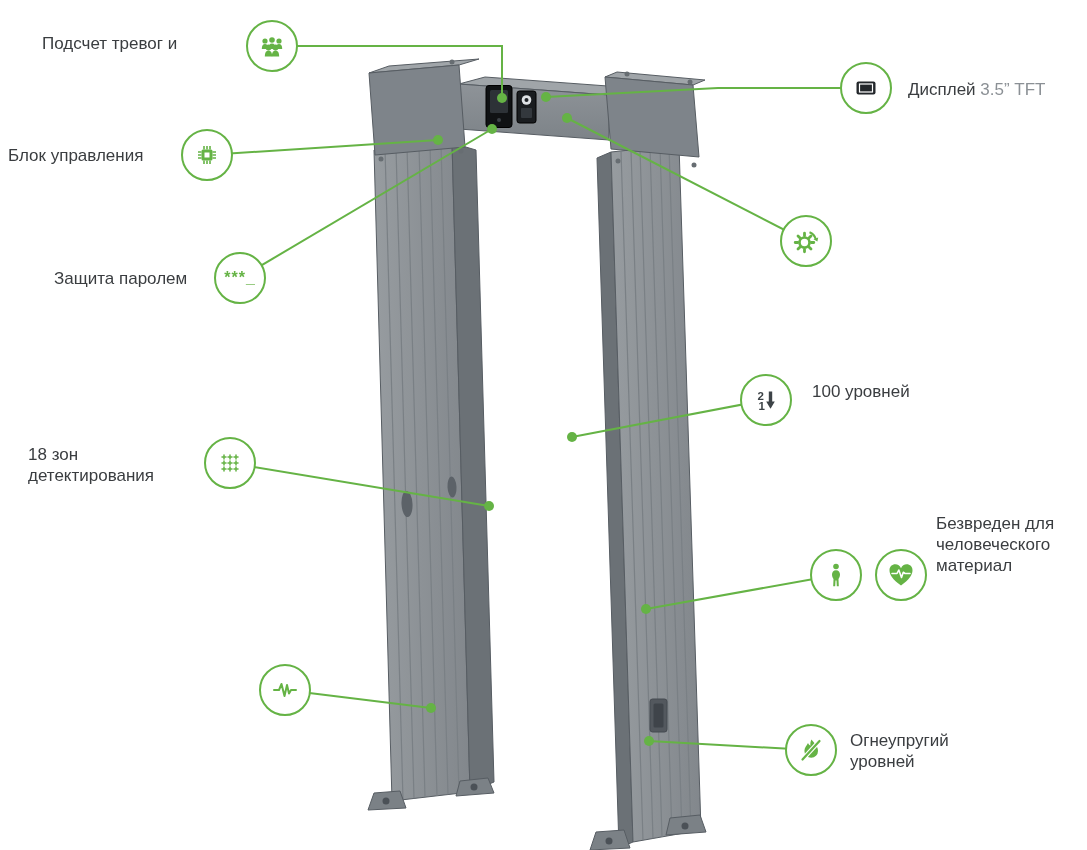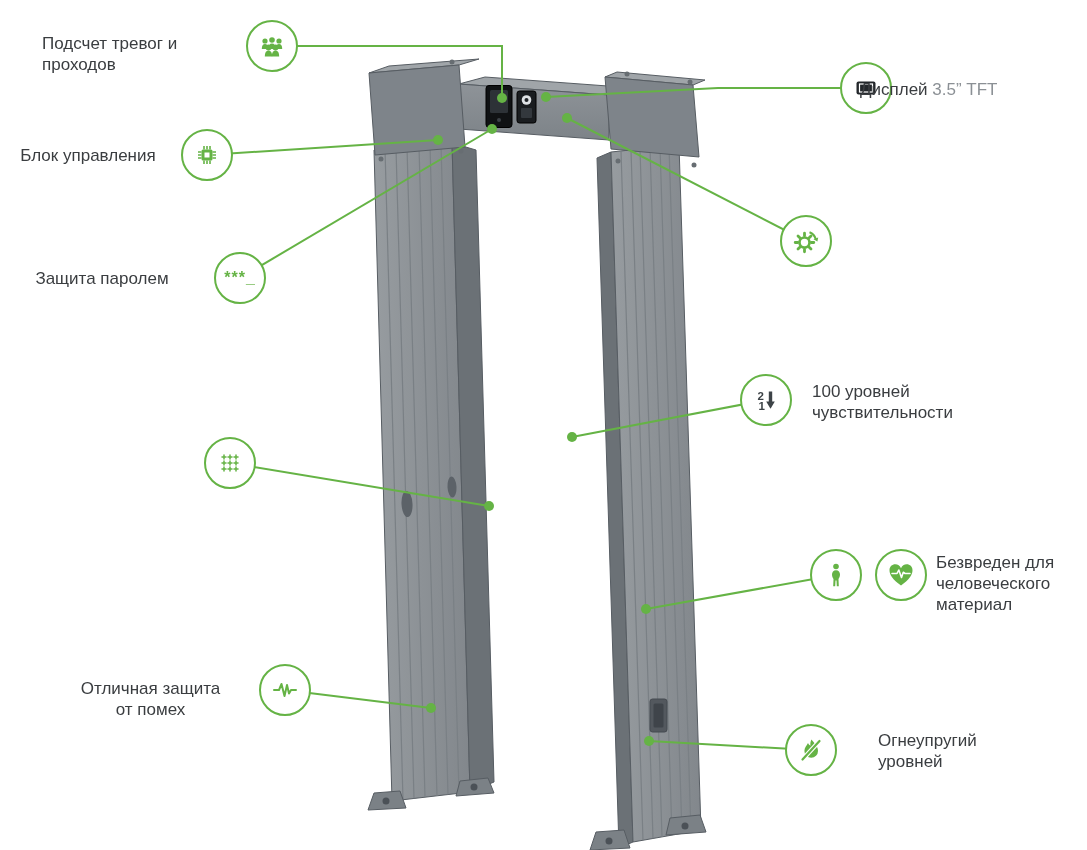--- a/index.html
+++ b/index.html
@@ -1,21 +1,21 @@
 <!DOCTYPE html>
 <html><head>
 <meta charset="utf-8">
 <style>
   * { margin:0; padding:0; box-sizing:border-box; }
   html,body { background:#ffffff; }
   body { font-family:"Liberation Sans", sans-serif; }
   .canvas { position:relative; width:1087px; height:850px; background:#fff; overflow:hidden; }
   .art { position:absolute; left:0; top:0; width:1087px; height:850px; }
   .label { position:absolute; color:#3a3d40; font-size:17px; line-height:21px; }
-  .label.r { text-align:center; }
+  .label.r { text-align:left; }
   .label .detail { color:#8b9095; }
   .icon-circle { position:absolute; width:52px; height:52px; border-radius:50%;
                  background:#fff; border:2px solid #65b345; display:flex;
                  align-items:center; justify-content:center; }
   .icon-circle svg { display:block; }
   .pw { color:#65b345; font-weight:bold; font-size:16px; letter-spacing:1px; line-height:1; }
 </style>
 </head>
 <body>
 
@@ -118,21 +118,20 @@
       <circle cx="546" cy="97" r="5"></circle>
       <circle cx="567" cy="118" r="5"></circle>
       <circle cx="572" cy="437" r="5"></circle>
       <circle cx="646" cy="609" r="5"></circle>
       <circle cx="649" cy="741" r="5"></circle>
     </g>
   </svg>
 
   <div class="label" style="left:42px; top:33px; width:210px">
     <div>Подсчет тревог и</div>
-    <div>проходов</div>
   </div>
   <div class="icon-circle" style="left:246px; top:20px">
     <svg width="32" height="32" viewBox="0 0 32 32">
       <g fill="#65b345">
         <circle cx="9" cy="11" r="2.6"></circle>
           <path d="M5.8 19q0-5 3.2-5t3.2 5z"></path>
         <circle cx="16" cy="10" r="2.8"></circle>
           <path d="M12.5 19q0-5.6 3.5-5.6T19.5 19z"></path>
         <circle cx="23" cy="11" r="2.6"></circle>
           <path d="M19.8 19q0-5 3.2-5t3.2 5z"></path>
@@ -150,54 +149,54 @@
   <div class="icon-circle" style="left:181px; top:129px">
     <svg width="32" height="32" viewBox="0 0 32 32">
       <rect x="10.5" y="10.5" width="11" height="11" rx="1.5" fill="#65b345"></rect>
       <g stroke="#65b345" stroke-width="1.6">
         <path d="M13 7v3.5M16 7v3.5M19 7v3.5M13 21.5V25M16 21.5V25M19 21.5V25M7 13h3.5M7 16h3.5M7 19h3.5M21.5 13H25M21.5 16H25M21.5 19H25"></path>
       </g>
       <rect x="13.5" y="13.5" width="5" height="5" fill="#ffffff"></rect>
     </svg>
   </div>
 
-  <div class="label r" style="left:22px; top:268px; width:160px">
+  <div class="label r" style="left:54px; top:268px; width:160px">
     <div>Защита паролем</div>
   </div>
   <div class="icon-circle" style="left:214px; top:252px">
     <span class="pw">***_</span>
   </div>
 
+  <div class="label r" style="left:28px; top:444px; width:155px">
+    <div>18 зон</div>
+    <div>детектирования</div>
+  </div>
   <div class="icon-circle" style="left:204px; top:437px">
     <svg width="32" height="32" viewBox="0 0 32 32">
       <g stroke="#65b345" stroke-width="1.5" stroke-linecap="round" fill="none">
         <path d="M10 8v4M8 10h4 M16 8v4M14 10h4 M22 8v4M20 10h4
                  M10 14v4M8 16h4 M16 14v4M14 16h4 M22 14v4M20 16h4
                  M10 20v4M8 22h4 M16 20v4M14 22h4 M22 20v4M20 22h4"></path>
       </g>
     </svg>
   </div>
 
-  <div class="label r" style="left:68px; top:678px; width:165px">
-    <div>Отличная защита</div>
-    <div>от помех</div>
-  </div>
   <div class="icon-circle" style="left:259px; top:664px">
     <svg width="32" height="32" viewBox="0 0 32 32">
       <polyline points="5,16 10,16 12.5,10 15.5,22 18,11 20,19.5 22,16 27,16" fill="none" stroke="#65b345" stroke-width="2" stroke-linejoin="round" stroke-linecap="round"></polyline>
     </svg>
   </div>
 
   <div class="icon-circle" style="left:840px; top:62px">
     <svg width="32" height="32" viewBox="0 0 32 32">
       <rect x="6.5" y="9.5" width="19" height="13" rx="2" fill="#23272b"></rect>
       <rect x="9.5" y="12" width="13" height="8" fill="none" stroke="#ffffff" stroke-width="1.2"></rect>
     </svg>
   </div>
-  <div class="label" style="left:860px; top:79px; width:175px">
+  <div class="label" style="left:908px; top:79px; width:175px">
     <span>Дисплей</span>
     <span class="detail">3.5” TFT</span>
   </div>
 
   <div class="icon-circle" style="left:780px; top:215px">
     <svg width="32" height="32" viewBox="0 0 32 32">
       <g fill="none" stroke="#65b345">
         <circle cx="14.5" cy="17.5" r="5" stroke-width="2.6"></circle>
         <g stroke-width="2.8" stroke-linecap="round">
           <path d="M14.5 10.8V8.2 M14.5 24.2v2.6 M7.8 17.5H5.2 M21.2 17.5h2.6
@@ -212,48 +211,47 @@
   <div class="icon-circle" style="left:740px; top:374px">
     <svg width="32" height="32" viewBox="0 0 32 32">
       <text x="7.5" y="15.5" font-size="11.5" font-weight="bold" fill="#3d4347" font-family="Liberation Sans, sans-serif">2</text>
       <text x="8.5" y="26" font-size="11.5" font-weight="bold" fill="#3d4347" font-family="Liberation Sans, sans-serif">1</text>
       <rect x="18.8" y="7.5" width="3.4" height="10.5" fill="#3d4347"></rect>
       <polygon points="16.2,17.5 24.8,17.5 20.5,24.8" fill="#3d4347"></polygon>
     </svg>
   </div>
   <div class="label" style="left:812px; top:381px; width:185px">
     <div>100 уровней</div>
-    <div>чувствительности</div>
   </div>
 
   <div class="icon-circle" style="left:810px; top:549px">
     <svg width="32" height="32" viewBox="0 0 32 32">
       <g fill="#65b345">
         <circle cx="16" cy="7.5" r="2.8"></circle>
         <path d="M16 11.2c-2.6 0-4 1.9-4 4.4 0 1.9 0.7 3.2 1.5 4.3l-0.3 7.3h2l0.3-5.8h1l0.3 5.8h2l-0.3-7.3c0.8-1.1 1.5-2.4 1.5-4.3 0-2.5-1.4-4.4-4-4.4z"></path>
       </g>
     </svg>
   </div>
   <div class="icon-circle" style="left:875px; top:549px">
     <svg width="32" height="32" viewBox="0 0 32 32">
       <path d="M16 26.5C7.5 20.5 4.5 15.5 4.5 11.2 4.5 7.6 7.1 5.3 10.3 5.3c2.5 0 4.7 1.6 5.7 3.9 1-2.3 3.2-3.9 5.7-3.9 3.2 0 5.8 2.3 5.8 5.9 0 4.3-3 9.3-11.5 15.3z" fill="#65b345"></path>
       <polyline points="7,14.5 12,14.5 13.8,11 16.5,18.5 18.3,13.2 20,14.5 25,14.5" fill="none" stroke="#ffffff" stroke-width="1.6" stroke-linejoin="round" stroke-linecap="round"></polyline>
     </svg>
   </div>
-  <div class="label" style="left:936px; top:552px; width:145px">
+  <div class="label" style="left:936px; top:513px; width:145px">
     <div>Безвреден для</div>
     <div>человеческого</div>
     <div>материал</div>
   </div>
 
   <div class="icon-circle" style="left:785px; top:724px">
     <svg width="32" height="32" viewBox="0 0 32 32">
       <path d="M16.5 5.5c3 4 6.5 7 6.5 11.5a6.8 6.8 0 0 1-13.6 0c0-3.2 2.2-5.4 3.6-8 0.6 1.4 1.6 2.3 2.5 2.8-0.4-2.2 0-4.4 1-6.3z" fill="#65b345"></path>
       <line x1="7.5" y1="25.5" x2="24.5" y2="7" stroke="#ffffff" stroke-width="4.5"></line>
       <line x1="7.5" y1="25.5" x2="24.5" y2="7" stroke="#65b345" stroke-width="2.2" stroke-linecap="round"></line>
     </svg>
   </div>
-  <div class="label" style="left:878px; top:730px; width:145px">
+  <div class="label" style="left:850px; top:730px; width:145px">
     <div>Огнеупругий</div>
     <div>уровней</div>
   </div>
 
 </div>
 
 </body></html>

